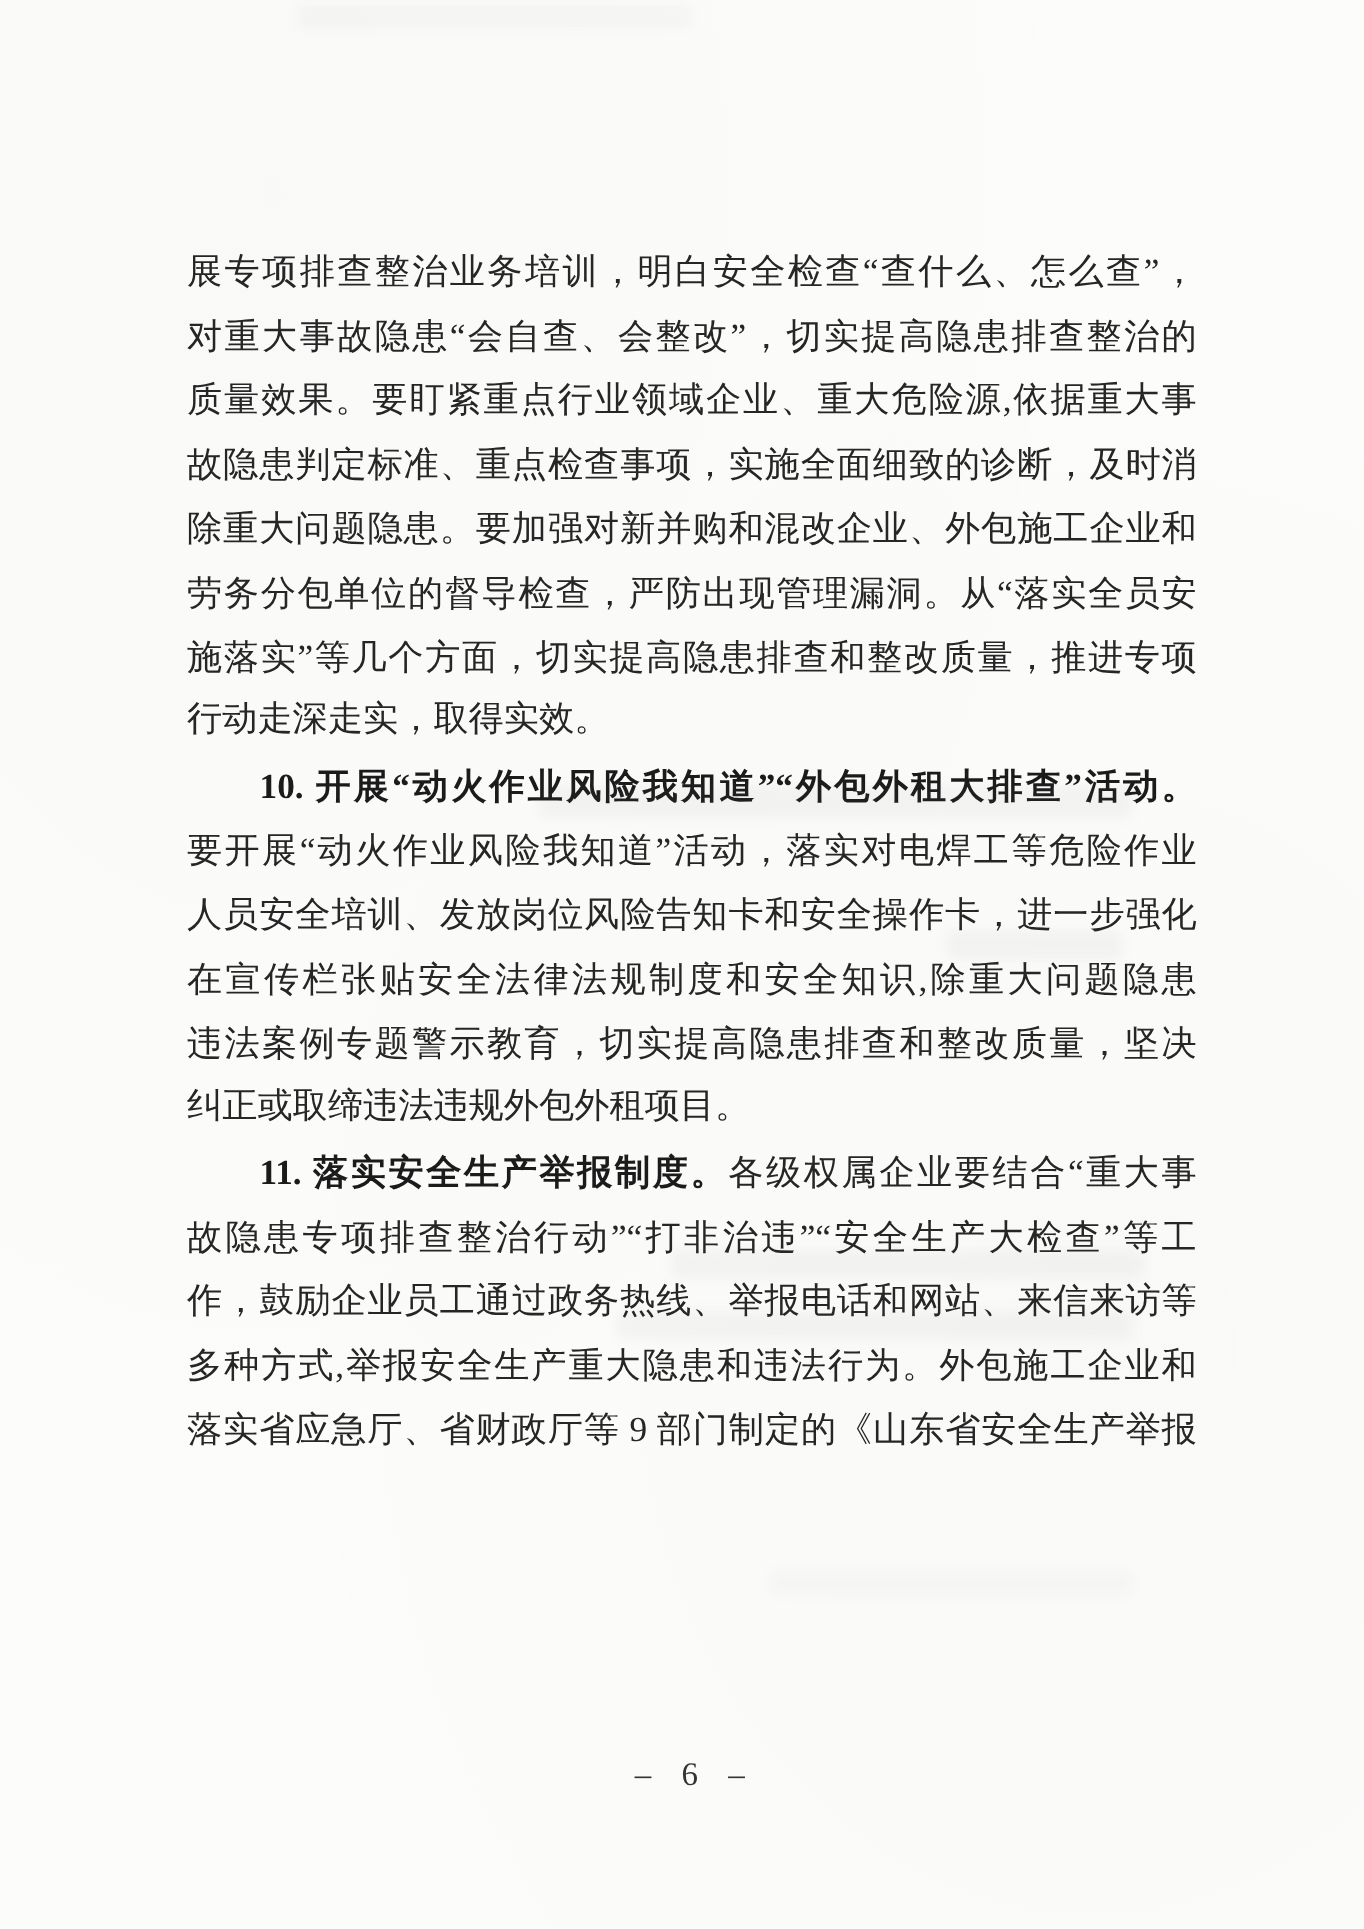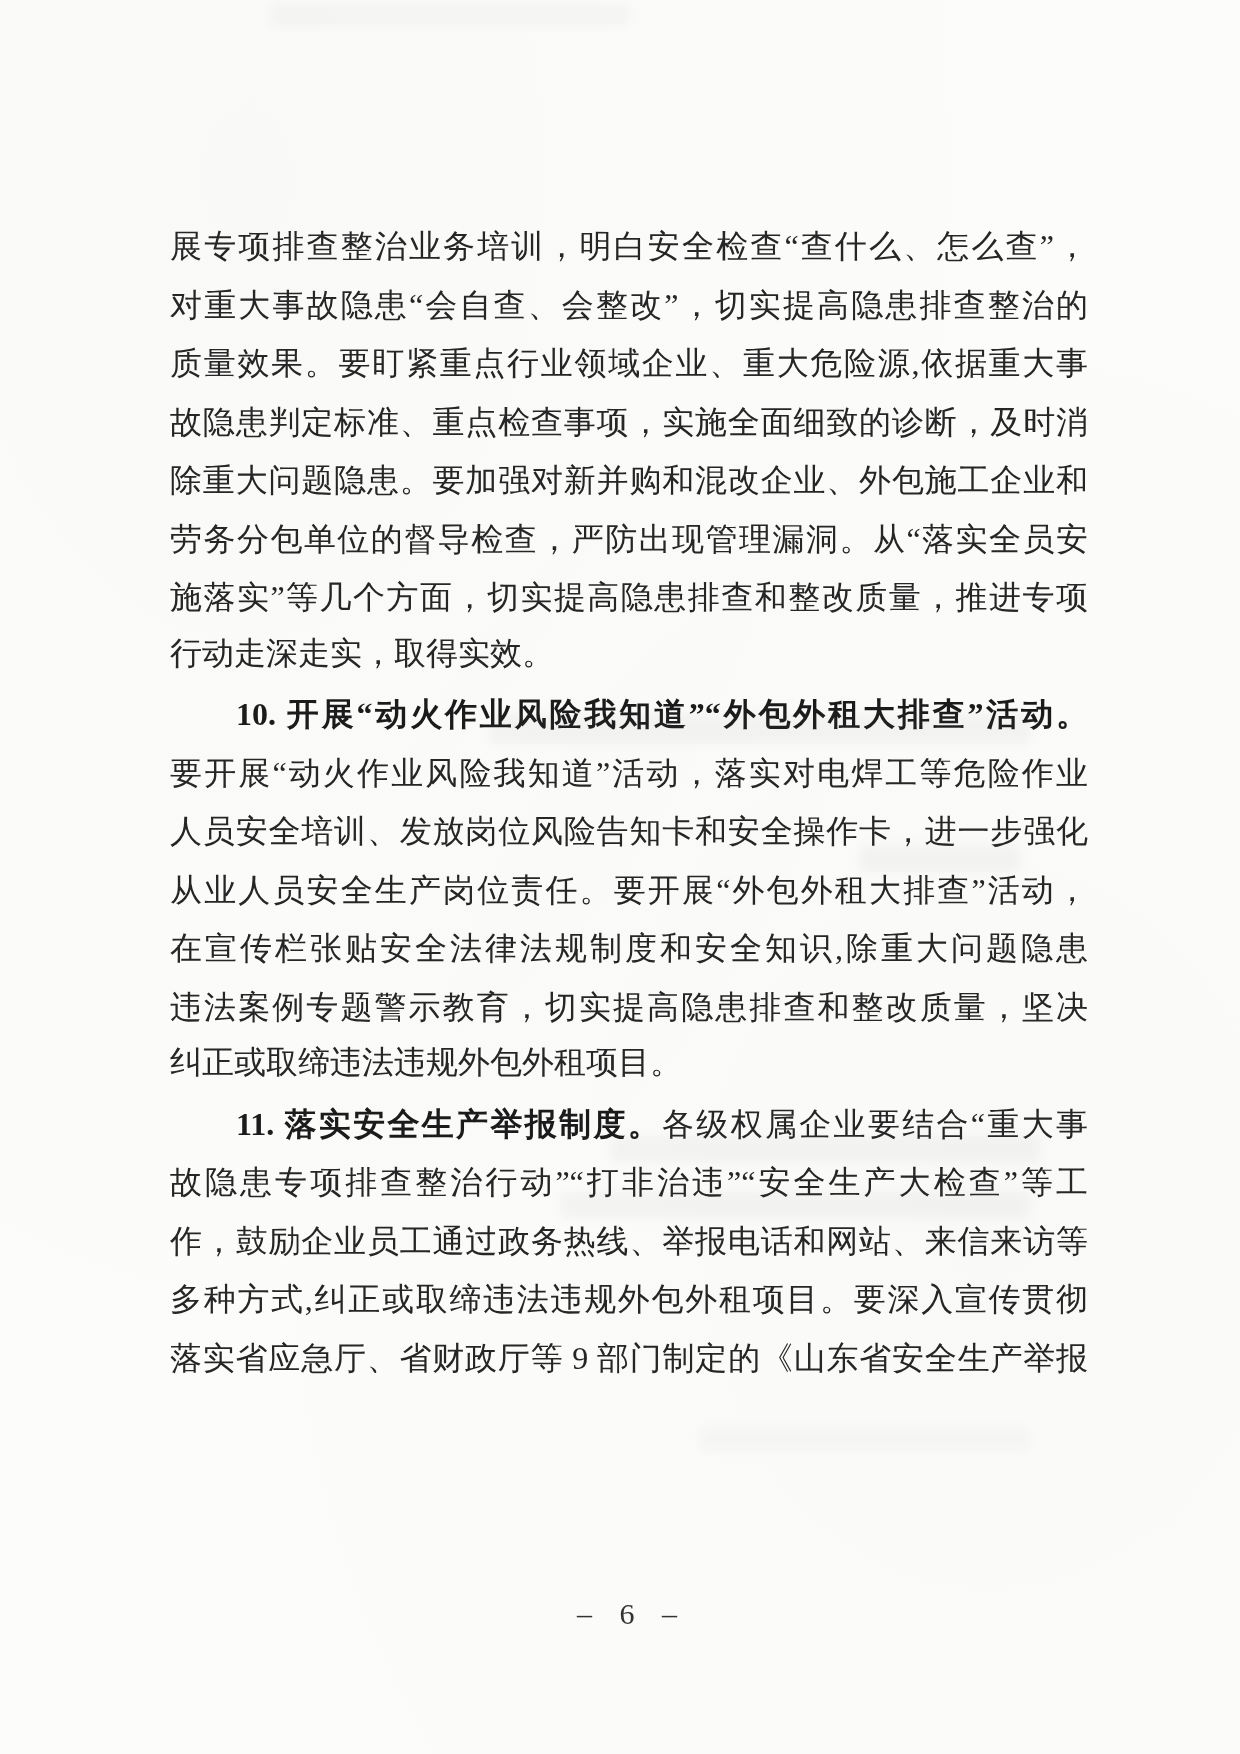--- a/index.html
+++ b/index.html
@@ -85,28 +85,27 @@
       <div class="line"><span>对重大事故隐患“会自查、会整改”，切实提高隐患排查整治的</span></div>
       <div class="line"><span>质量效果。要盯紧重点行业领域企业、重大危险源,依据重大事</span></div>
       <div class="line"><span>故隐患判定标准、重点检查事项，实施全面细致的诊断，及时消</span></div>
       <div class="line"><span>除重大问题隐患。要加强对新并购和混改企业、外包施工企业和</span></div>
       <div class="line"><span>劳务分包单位的督导检查，严防出现管理漏洞。从“落实全员安</span></div>
       <div class="line"><span>施落实”等几个方面，切实提高隐患排查和整改质量，推进专项</span></div>
       <div class="line para-end"><span>行动走深走实，取得实效。</span></div>
       <div class="line indent"><span class="b">10. 开展“动火作业风险我知道”“外包外租大排查”活动。</span></div>
       <div class="line"><span>要开展“动火作业风险我知道”活动，落实对电焊工等危险作业</span></div>
       <div class="line"><span>人员安全培训、发放岗位风险告知卡和安全操作卡，进一步强化</span></div>
-      <div class="line"><span>从业人员安全生产岗位责任。要开展“外包外租大排查”活动，</span></div>
       <div class="line"><span>在宣传栏张贴安全法律法规制度和安全知识,除重大问题隐患</span></div>
       <div class="line"><span>违法案例专题警示教育，切实提高隐患排查和整改质量，坚决</span></div>
       <div class="line para-end"><span>纠正或取缔违法违规外包外租项目。</span></div>
       <div class="line indent"><span class="b">11. 落实安全生产举报制度。</span><span>各级权属企业要结合“重大事</span></div>
       <div class="line"><span>故隐患专项排查整治行动”“打非治违”“安全生产大检查”等工</span></div>
       <div class="line"><span>作，鼓励企业员工通过政务热线、举报电话和网站、来信来访等</span></div>
-      <div class="line"><span>多种方式,纠正或取缔违法违规外包外租项目。要深入宣传贯彻</span></div>
+      <div class="line"><span>多种方式,举报安全生产重大隐患和违法行为。外包施工企业和</span></div>
       <div class="line"><span>落实省应急厅、省财政厅等 9 部门制定的《山东省安全生产举报</span></div>
     </div>
   <div class="page-number">– 6 –</div>
   <div class="ghost g1"></div>
   <div class="ghost g2"></div>
   <div class="ghost g3"></div>
   <div class="ghost g4"></div>
   <div class="ghost g5"></div>
   <div class="ghost g6"></div>
 </div>

